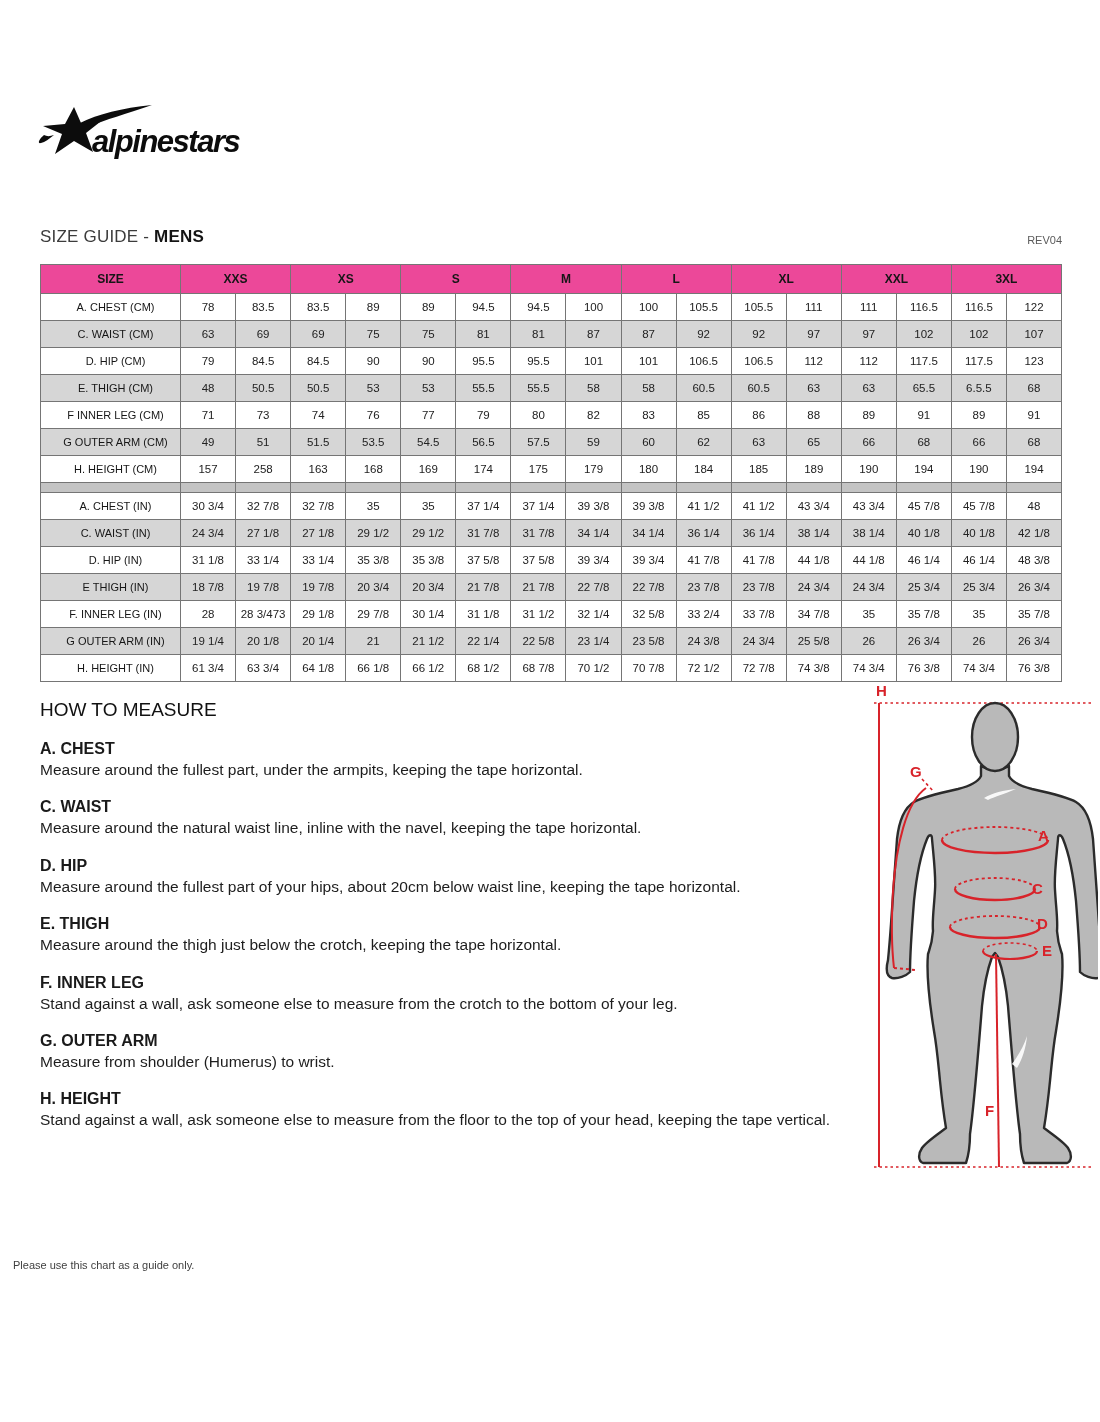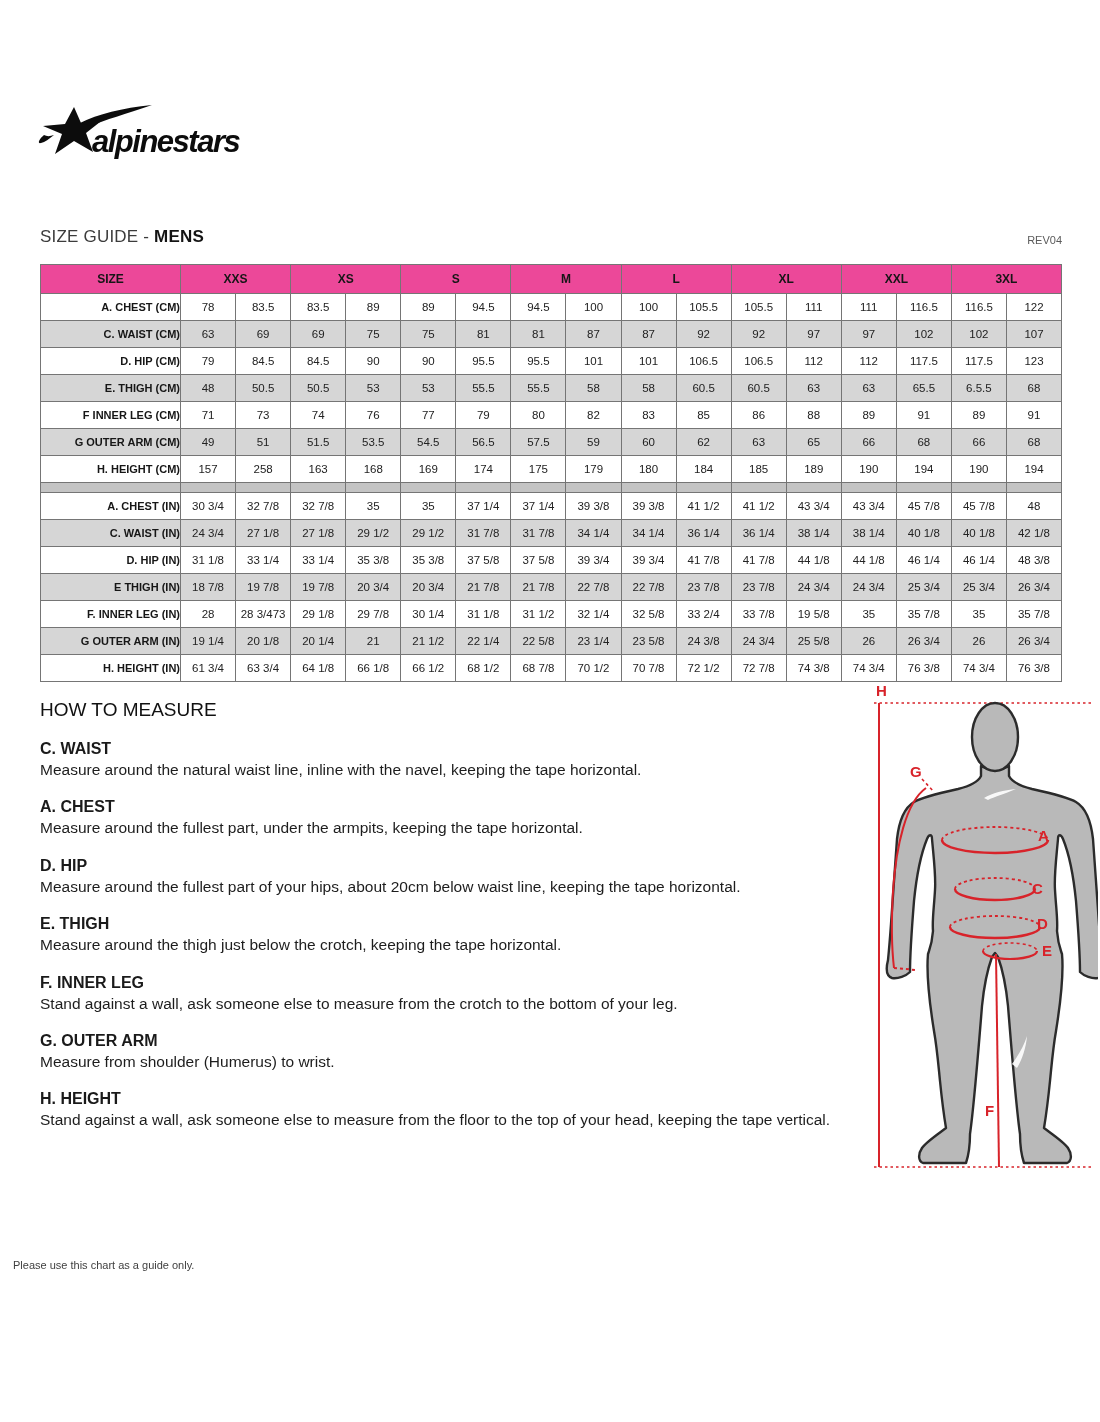--- a/index.html
+++ b/index.html
@@ -13,21 +13,21 @@
   .title{position:absolute;left:40px;top:227px;font-size:17px;color:#3c3c3c;letter-spacing:.2px;}
   .title b{color:#141414;}
   .rev{position:absolute;right:38px;top:234px;font-size:11px;color:#5a5a5a;}
   
   .size-table{position:absolute;left:40px;top:264px;width:1022px;border-collapse:collapse;table-layout:fixed;}
   .size-table th,.size-table td{
     border:1px solid #757575;font-size:11.5px;text-align:center;padding:0;height:26px;
     overflow:hidden;white-space:nowrap;color:#222;
   }
   .size-table thead th{background:#ec4899;font-weight:bold;font-size:12px;height:28px;color:#161616;}
-  .size-table .row-label{text-align:right;padding-left:10px;font-weight:bold;font-size:11px;color:#161616;}
+  .size-table .row-label{text-align:center;padding-left:10px;font-weight:normal;font-size:11px;color:#161616;}
   .size-table tr.even{background:#ffffff;}
   .size-table tr.odd{background:#d6d6d6;}
   .size-table tr.sep td{height:9px;background:#c4c4c4;}
   
   .hm-heading{position:absolute;left:40px;top:699px;font-size:19px;font-weight:normal;color:#111;}
   .hm-list{position:absolute;left:40px;top:740px;width:805px;}
   .hm-item{margin:0 0 19px 0;}
   .hm-title{font-size:16px;font-weight:bold;margin:0 0 2px 0;}
   .hm-desc{font-size:15.5px;margin:0;color:#1d1d1d;line-height:1.25;}
   
@@ -321,21 +321,21 @@
         <td>28 3/473</td>
         <td>29 1/8</td>
         <td>29 7/8</td>
         <td>30 1/4</td>
         <td>31 1/8</td>
         <td>31 1/2</td>
         <td>32 1/4</td>
         <td>32 5/8</td>
         <td>33 2/4</td>
         <td>33 7/8</td>
-        <td>19 5/8</td>
+        <td>34 7/8</td>
         <td>35</td>
         <td>35 7/8</td>
         <td>35</td>
         <td>35 7/8</td>
       </tr>
       <tr class="odd">
         <th class="row-label">G OUTER ARM (IN)</th>
         <td>19 1/4</td>
         <td>20 1/8</td>
         <td>20 1/4</td>
@@ -371,26 +371,26 @@
         <td>76 3/8</td>
         <td>74 3/4</td>
         <td>76 3/8</td>
       </tr>
     </tbody>
 </table>
 
 <div class="hm-heading">HOW TO MEASURE</div>
 <div class="hm-list">
   <div class="hm-item">
+    <p class="hm-title">A. CHEST</p>
+    <p class="hm-desc">Measure around the fullest part, under the armpits, keeping the tape horizontal.</p>
+  </div>
+  <div class="hm-item">
     <p class="hm-title">C. WAIST</p>
     <p class="hm-desc">Measure around the natural waist line, inline with the navel, keeping the tape horizontal.</p>
-  </div>
-  <div class="hm-item">
-    <p class="hm-title">A. CHEST</p>
-    <p class="hm-desc">Measure around the fullest part, under the armpits, keeping the tape horizontal.</p>
   </div>
   <div class="hm-item">
     <p class="hm-title">D. HIP</p>
     <p class="hm-desc">Measure around the fullest part of your hips, about 20cm below waist line, keeping the tape horizontal.</p>
   </div>
   <div class="hm-item">
     <p class="hm-title">E. THIGH</p>
     <p class="hm-desc">Measure around the thigh just below the crotch, keeping the tape horizontal.</p>
   </div>
   <div class="hm-item">

